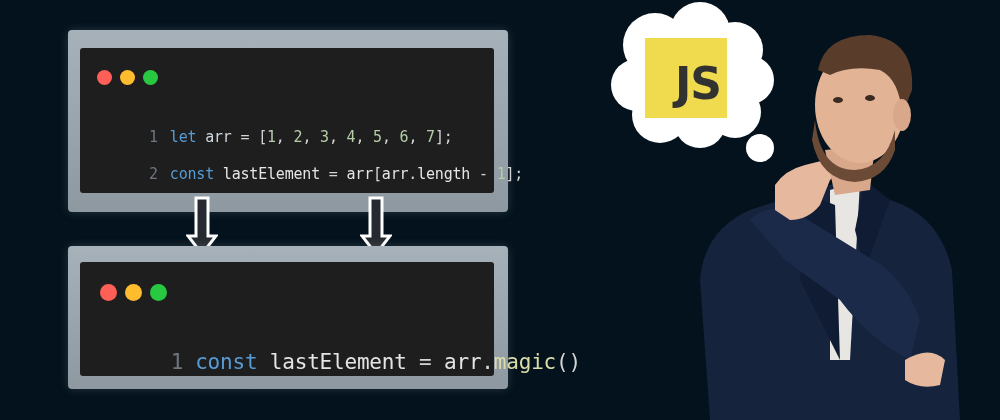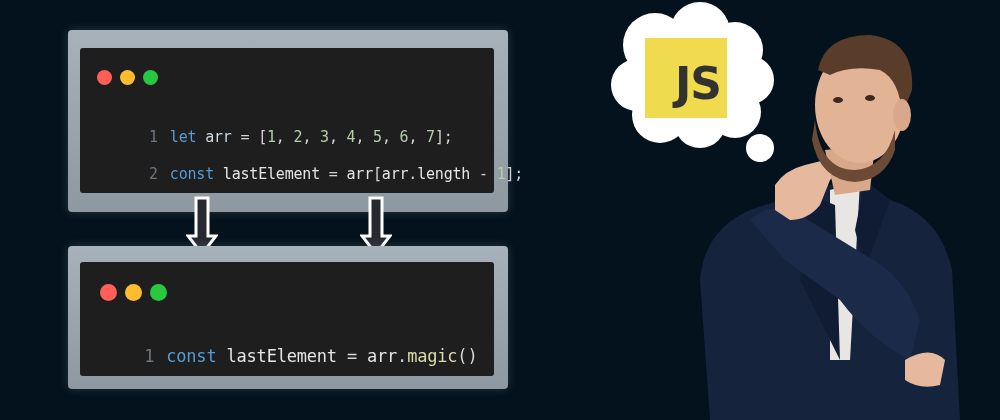--- a/index.html
+++ b/index.html
@@ -81,21 +81,21 @@
   <path d="M10 2 H22 V40 H30 L16 58 L2 40 H10 Z" fill="#262a30" stroke="#ffffff" stroke-width="3" stroke-linejoin="miter"></path>
 </svg>
 
 <div class="frame" style="left:68px; top:246px; width:440px; height:143px;">
   <div class="editor" style="left:12px; top:16px; width:414px; height:114px;">
     <div class="dots" style="left:20px; top:22px;">
       <div class="dot" style="background:#ff5f57; width:17px; height:17px;"></div>
       <div class="dot" style="background:#febc2e; width:17px; height:17px;"></div>
       <div class="dot" style="background:#28c840; width:17px; height:17px;"></div>
     </div>
-    <div class="code-line" style="left:4px; top:64px; font-size:17px;">
+    <div class="code-line" style="left:16px; top:64px; font-size:21px;">
       <span class="ln">1</span><span id="bot-l0"><span class="kw">const</span><span class="op"> </span><span class="var">lastElement</span><span class="op"> = </span><span class="var">arr</span><span class="op">.</span><span class="fn">magic</span><span class="op">()</span></span>
     </div>
   </div>
 </div>
 
 <svg class="cloud" style="left:605px; top:0px;" width="180" height="165" viewBox="0 0 180 165">
   <g fill="#ffffff">
     <circle cx="50" cy="45" r="32"></circle>
     <circle cx="95" cy="32" r="30"></circle>
     <circle cx="130" cy="50" r="28"></circle>

